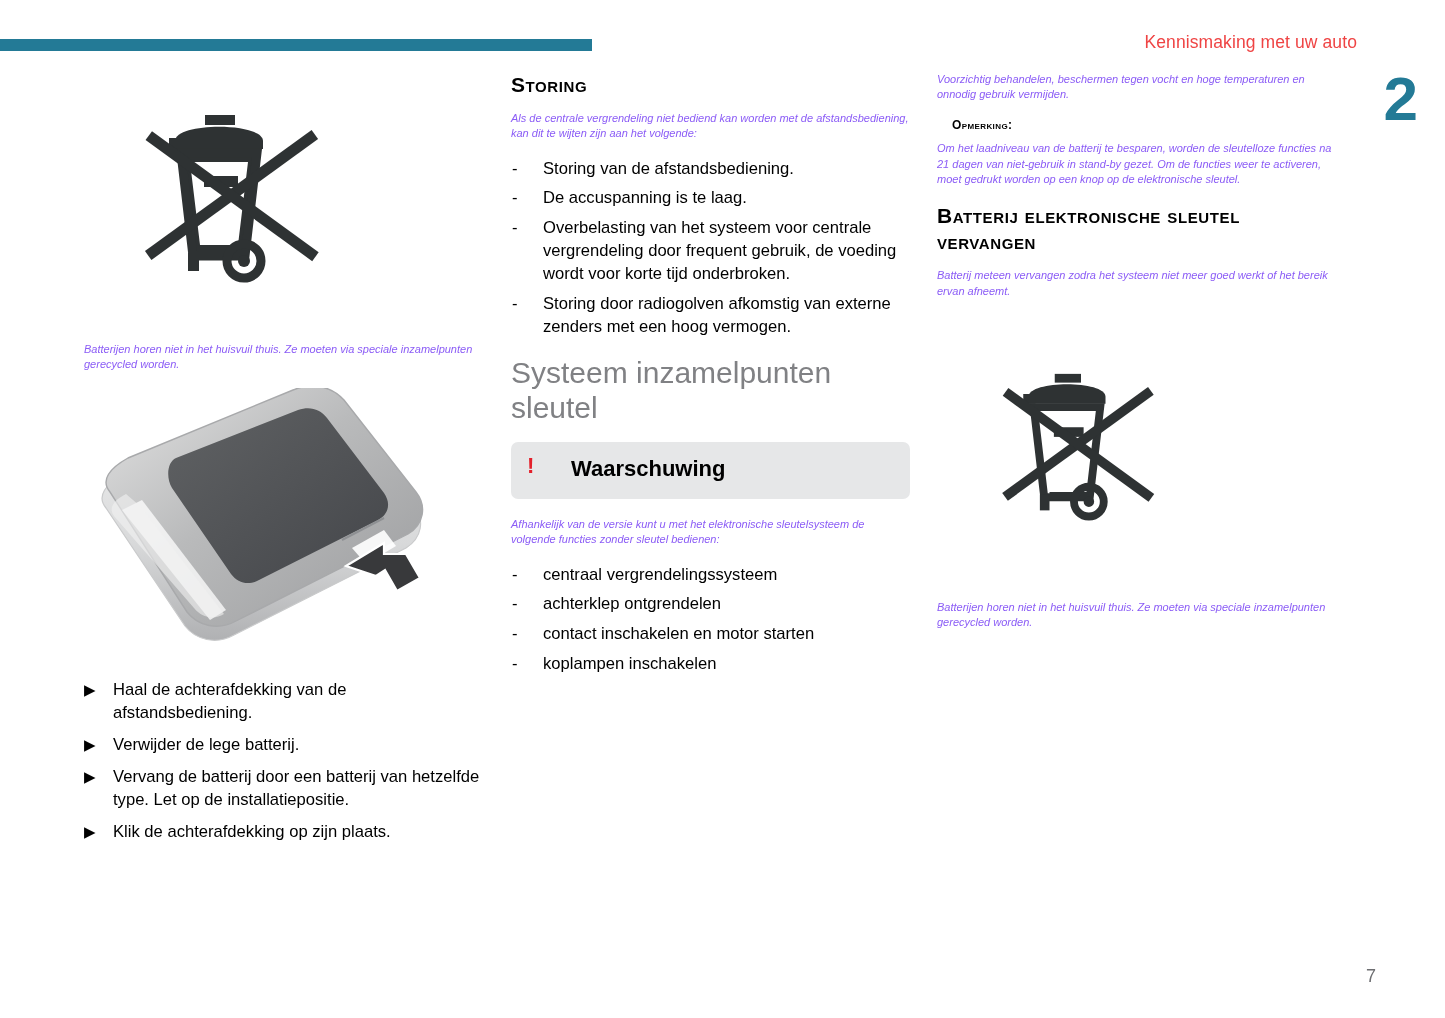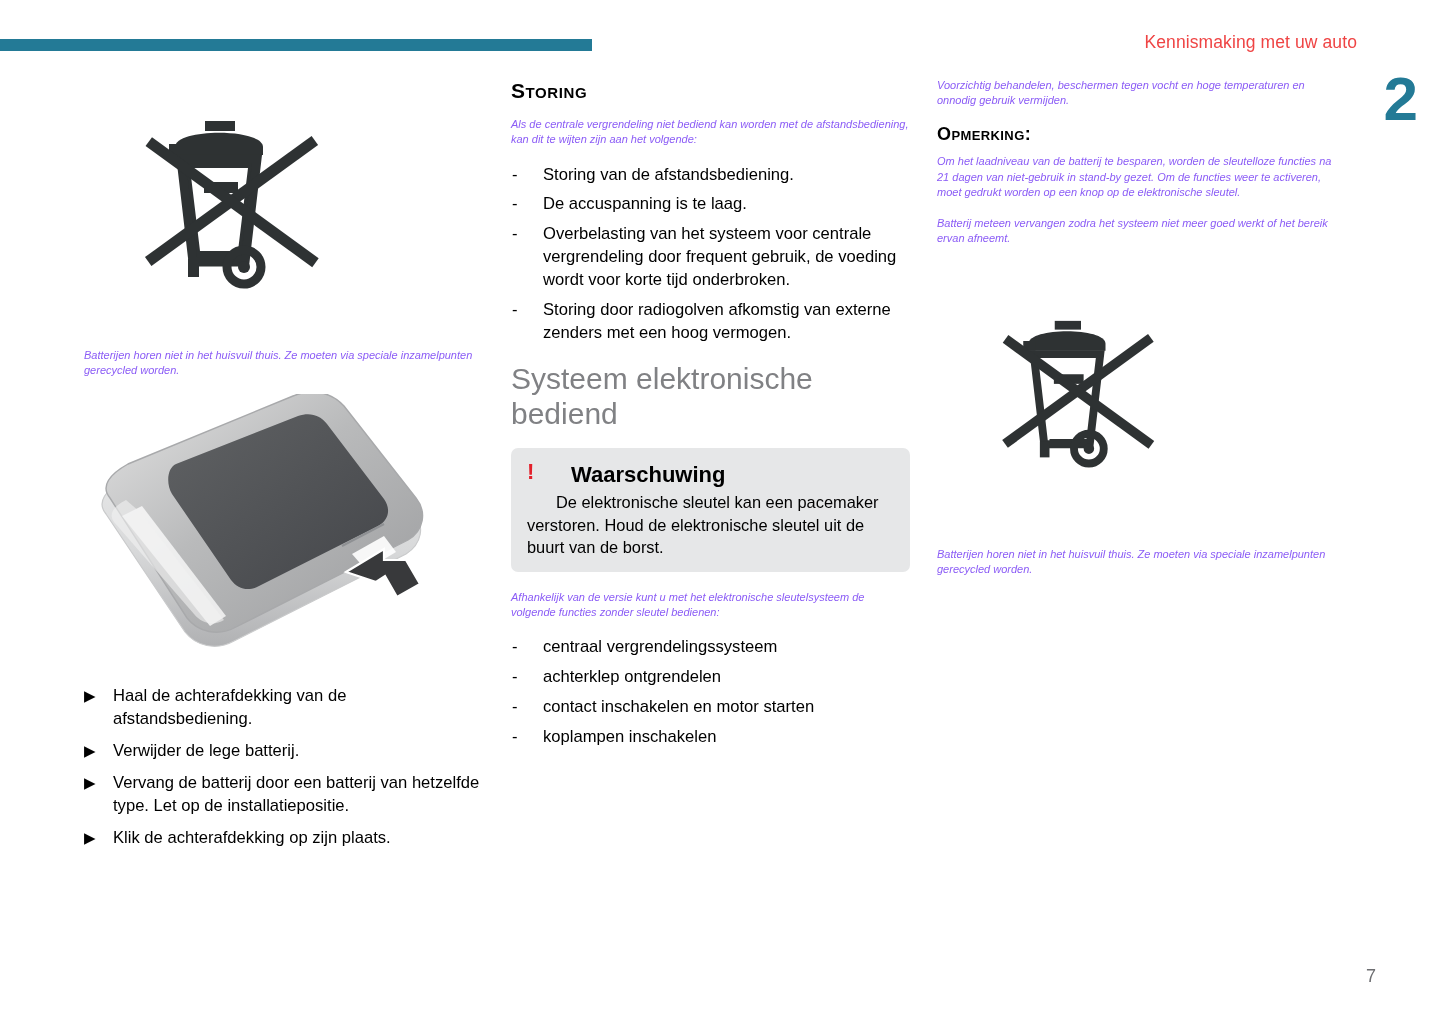--- a/index.html
+++ b/index.html
@@ -51,21 +51,21 @@
     right: 69px;
     top: 966px;
     font-size: 18px;
     color: #6d6e71;
     font-weight: normal;
   }
 
   
   .column {
     position: absolute;
-    top: 78px;
+    top: 72px;
     width: 399px;
   }
   .col-left  { left: 84px;  }
   .col-mid   { left: 511px; }
   .col-right { left: 937px; }
 
   
   p.body-text {
     margin: 0 0 16px 0;
     font-size: 11px;
@@ -85,22 +85,22 @@
     color: #000;
   }
   h1.gray-heading {
     margin: 14px 0 16px 0;
     font-size: 30px;
     font-weight: normal;
     line-height: 1.18;
     color: #808184;
   }
   .note-label {
-    margin: 0 0 9px 0;
-    font-size: 18px;
+    margin: 0 0 9px 15px;
+    font-size: 12px;
     font-weight: bold;
     font-variant: small-caps;
     letter-spacing: 0.4px;
   }
 
   
   ul.dash-list {
     margin: 0 0 16px 0;
     padding: 0;
     list-style: none;
@@ -312,29 +312,25 @@
     <li>
       <span class="dash">-</span>
       <span>Overbelasting van het systeem voor centrale vergrendeling door frequent gebruik, de voeding wordt voor korte tijd onderbroken.</span>
     </li>
     <li>
       <span class="dash">-</span>
       <span>Storing door radiogolven afkomstig van externe zenders met een hoog vermogen.</span>
     </li>
   </ul>
 
-  <h1 class="gray-heading">Systeem elektronische bediend</h1>
+  <h1 class="gray-heading">Systeem inzamelpunten sleutel</h1>
 
   <div class="warning-box">
     <div class="warning-bang">!</div>
     <div class="warning-title">Waarschuwing</div>
-    <p class="warning-body">
-      <span class="first-line">De elektronische sleutel kan een pacemaker verstoren.</span>
-      <span>Houd de elektronische sleutel uit de buurt van de borst.</span>
-    </p>
   </div>
 
   <p class="body-text">Afhankelijk van de versie kunt u met het elektronische sleutelsysteem de volgende functies zonder sleutel bedienen:</p>
 
   <ul class="dash-list">
     <li>
       <span class="dash">-</span>
       <span>centraal vergrendelingssysteem</span>
     </li>
     <li>
@@ -354,20 +350,21 @@
 </div>
 
 <div class="column col-right">
 
   <p class="body-text">Voorzichtig behandelen, beschermen tegen vocht en hoge temperaturen en onnodig gebruik vermijden.</p>
 
   <div class="note-label">Opmerking:</div>
 
   <p class="body-text">Om het laadniveau van de batterij te besparen, worden de sleutelloze functies na 21 dagen van niet-gebruik in stand-by gezet. Om de functies weer te activeren, moet gedrukt worden op een knop op de elektronische sleutel.</p>
 
+  <h2 class="smallcaps-heading">Batterij elektronische sleutel vervangen</h2>
 
   <p class="body-text">Batterij meteen vervangen zodra het systeem niet meer goed werkt of het bereik ervan afneemt.</p>
 
   <div class="figure weee-right">
     <svg viewBox="0 0 200 200" width="175" height="175" aria-hidden="true">
       <g fill="#2e3233">
         <rect x="74" y="17" width="30" height="10"></rect>
         <path d="M44 43 C44 24, 132 24, 132 43 L132 51 L44 51 Z"></path>
         <rect x="38" y="40" width="14" height="11"></rect>
         <path d="M50 55 L126 55 L114 158 L62 158 Z" fill="none" stroke="#2e3233" stroke-width="9"></path>

